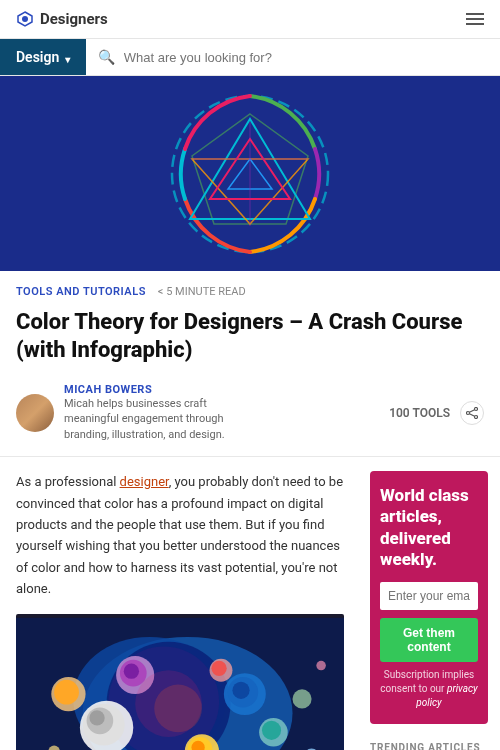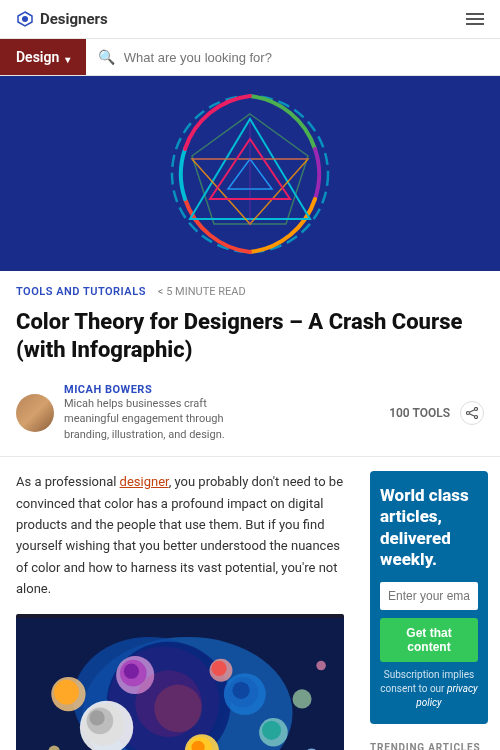--- a/index.html
+++ b/index.html
@@ -8,21 +8,21 @@
     
     .header { display: flex; align-items: center; justify-content: space-between; padding: 10px 16px; border-bottom: 1px solid #e5e5e5; }
     .header-left { display: flex; align-items: center; gap: 6px; }
     .logo-icon { width: 18px; height: 18px; }
     .site-title { font-weight: 700; font-size: 15px; color: #333; }
     .hamburger { display: flex; flex-direction: column; gap: 3px; cursor: pointer; }
     .hamburger span { width: 18px; height: 2px; background: #555; display: block; }
 
     
     .nav-bar { display: flex; align-items: center; border-bottom: 1px solid #e5e5e5; }
-    .nav-dropdown { display: flex; align-items: flex-end; gap: 6px; background: #7f1d1d; color: #fff; padding: 10px 16px; font-size: 14px; font-weight: 600; cursor: pointer; }
+    .nav-dropdown { display: flex; align-items: flex-end; gap: 6px; background: #0c4a6e; color: #fff; padding: 10px 16px; font-size: 14px; font-weight: 600; cursor: pointer; }
     .nav-dropdown .chevron { font-size: 10px; }
     .search-bar { display: flex; align-items: center; flex: 1; padding: 0 12px; gap: 8px; }
     .search-bar input { border: none; outline: none; font-size: 13px; color: #000000; width: 100%; background: transparent; }
     .search-icon-svg { color: #aaa; font-size: 14px; }
 
     
     .hero { background: #1a2c8a; width: 100%; height: 195px; display: flex; align-items: center; justify-content: center; position: relative; overflow: hidden; }
 
     
     .article-meta { padding: 14px 16px 6px; display: flex; gap: 12px; align-items: center; }
@@ -50,21 +50,21 @@
     .main-content { flex: 1; padding: 14px 16px; max-width: 360px; }
     .sidebar { width: 138px; padding: 14px 10px; flex-shrink: 0; }
 
     .article-body { font-size: 13px; line-height: 1.65; color: #333; }
     .article-body a { color: #c2410c; text-decoration: underline; }
 
     
     .article-image { margin: 14px 0 0; width: 100%; height: 165px; background: #1a1a2e; border-radius: 2px; overflow: hidden; position: relative; }
 
     
-    .sidebar-cta { background: #0369a1; color: #fff; padding: 14px 10px; border-radius: 4px; margin-bottom: 18px; }
+    .sidebar-cta { background: #be185d; color: #fff; padding: 14px 10px; border-radius: 4px; margin-bottom: 18px; }
     .sidebar-cta-title { font-size: 17px; font-weight: 800; line-height: 1.25; margin-bottom: 12px; }
     .sidebar-email-input { width: 100%; padding: 7px 8px; font-size: 12px; border: none; border-radius: 2px; margin-bottom: 8px; color: #333; outline: none; }
     .sidebar-cta-btn { width: 100%; padding: 8px; background: #34c759; color: #fff; font-size: 12px; font-weight: 700; border: none; border-radius: 3px; cursor: pointer; text-align: center; }
     .sidebar-cta-note { font-size: 10px; color: rgba(255,255,255,0.8); text-align: center; margin-top: 6px; line-height: 1.4; }
     .sidebar-cta-note a { color: #fff; font-style: italic; }
 
     
     .trending-title { font-size: 10px; font-weight: 700; color: #888; text-transform: uppercase; letter-spacing: 0.8px; margin-bottom: 10px; }
 
     
@@ -211,21 +211,21 @@
       </svg>
     </div>
 
   </div>
 
   <div class="sidebar">
 
     <div class="sidebar-cta">
       <div class="sidebar-cta-title">World class articles, delivered weekly.</div>
       <input type="email" class="sidebar-email-input" placeholder="Enter your email" style="">
-      <button class="sidebar-cta-btn">Get that content</button>
+      <button class="sidebar-cta-btn">Get them content</button>
       <p class="sidebar-cta-note">
         Subscription implies consent to our <a>privacy policy</a>
       </p>
     </div>
 
     <div class="trending-section">
       <div class="trending-title">TRENDING ARTICLES</div>
 
     </div>
 

